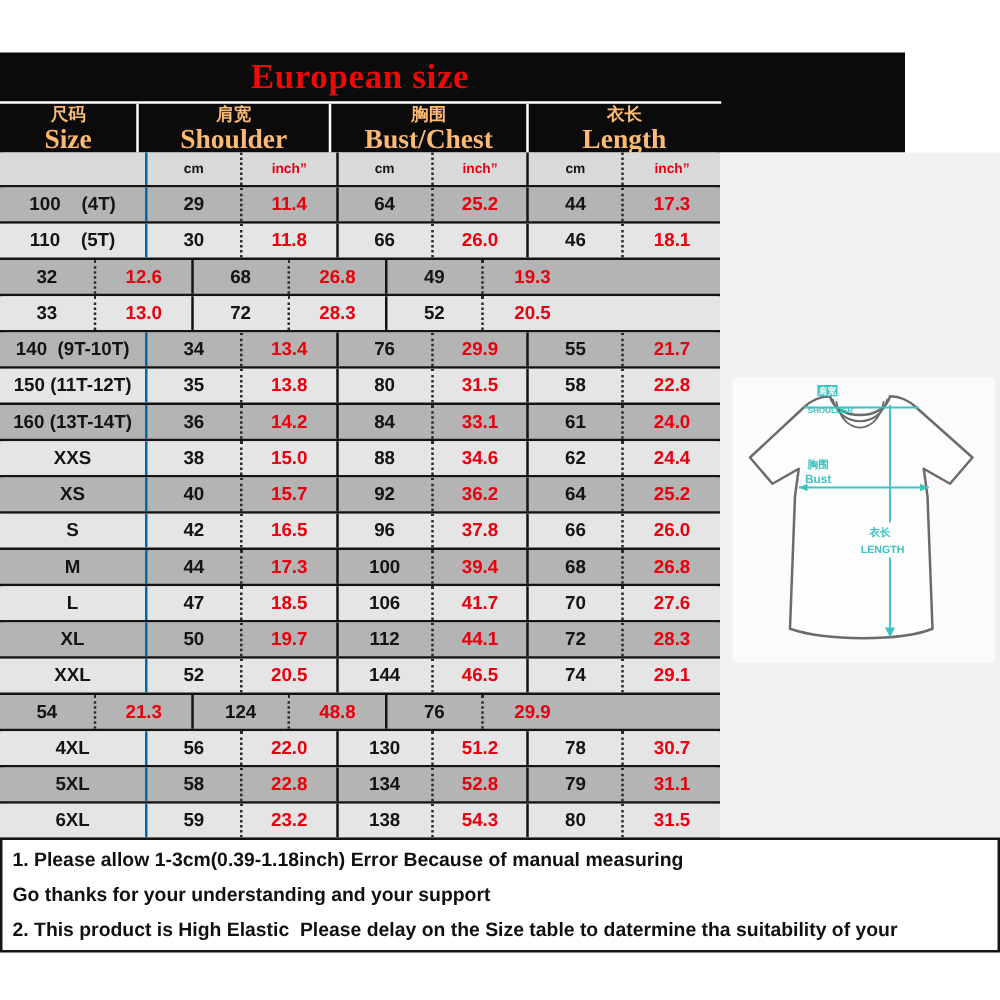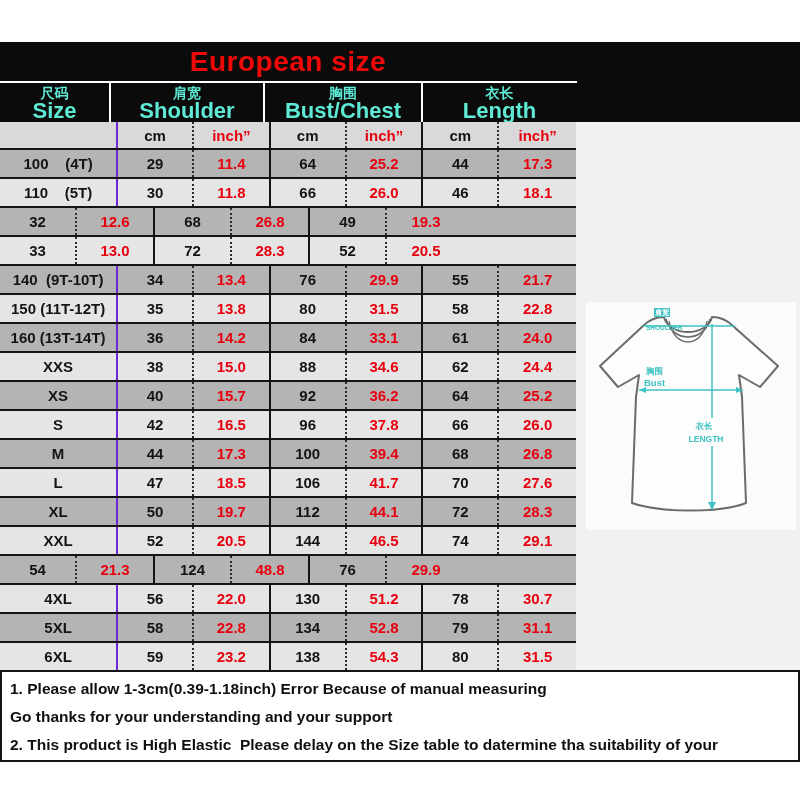--- a/index.html
+++ b/index.html
@@ -2,43 +2,43 @@
 <html><head>
 <meta charset="utf-8">
 <style>
   html,body{margin:0;padding:0;}
   body{
     width:800px;height:800px;position:relative;background:#ffffff;
     font-family:"Liberation Sans","DejaVu Sans",sans-serif;
     font-weight:bold;overflow:hidden;
   }
   
-  .banner{position:absolute;left:0;top:42px;width:800px;height:80px;background:#0b0b0b;}
+  .banner{position:absolute;left:0;top:42px;width:724px;height:80px;background:#0b0b0b;font-family:Liberation Serif, serif;}
   .title{position:absolute;left:0;top:1px;width:576px;height:38px;line-height:38px;
     text-align:center;color:#ee0808;font-size:28px;letter-spacing:.5px;}
   .divider{position:absolute;left:0;top:39px;width:577px;height:2px;background:#ffffff;}
   .heads{position:absolute;left:0;top:41px;width:576px;height:39px;display:flex;}
   .hc{display:flex;flex-direction:column;justify-content:center;align-items:center;
-      color:#5eead4;box-sizing:border-box;}
+      color:#fdba74;box-sizing:border-box;}
   .hc .zh{font-size:14px;line-height:16px;}
   .hc .en{font-size:22px;line-height:20px;}
   .hc1{width:111px;border-right:2px solid #ffffff;}
   .hc2{width:154px;border-right:2px solid #ffffff;}
   .hc3{width:158px;border-right:2px solid #ffffff;}
   .hc4{width:153px;}
   
   .table-wrap{position:absolute;left:0;top:122px;width:576px;}
   .vline{position:absolute;top:122px;width:2px;height:550px;background:#141414;}
   .vline.l{left:0;} .vline.r{left:574px;}
   .subhead{display:flex;height:28px;background:#d9d9d9;border-bottom:2px solid #141414;
     box-sizing:border-box;align-items:stretch;}
-  .subhead .td{font-size:15px;}
+  .subhead .td{font-size:11px;}
   .td{height:100%;display:flex;align-items:center;justify-content:center;
       color:#141414;font-size:15px;box-sizing:border-box;}
-  .c0{width:120px;border-right:2px solid #6d28d9;white-space:pre;}
+  .c0{width:120px;border-right:2px solid #0369a1;white-space:pre;}
   .c1{width:77px;border-right:2px dotted #2b2b2b;}
   .c2{width:78px;border-right:2px solid #141414;}
   .c3{width:77px;border-right:2px dotted #2b2b2b;}
   .c4{width:78px;border-right:2px solid #141414;}
   .c5{width:77px;border-right:2px dotted #2b2b2b;}
   .c6{width:78px;}
   .red{color:#e8000f;}
   .trow{display:flex;height:29px;align-items:stretch;border-bottom:2px solid #141414;
     box-sizing:border-box;}
   .trow .td{font-size:15px;}

